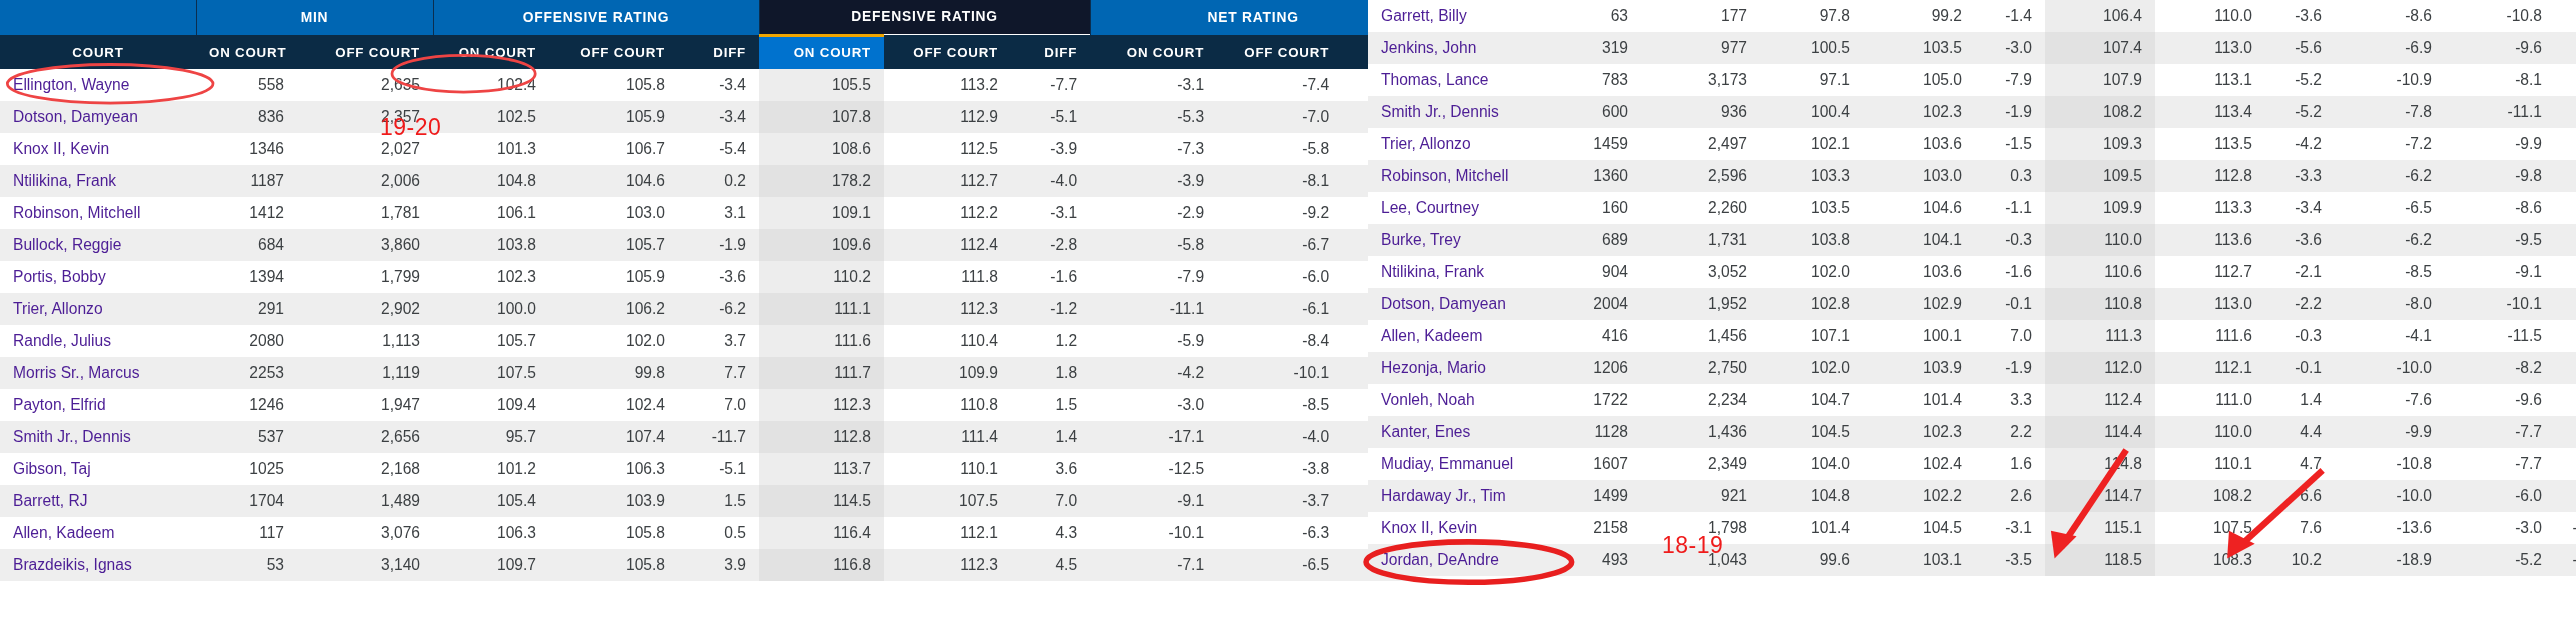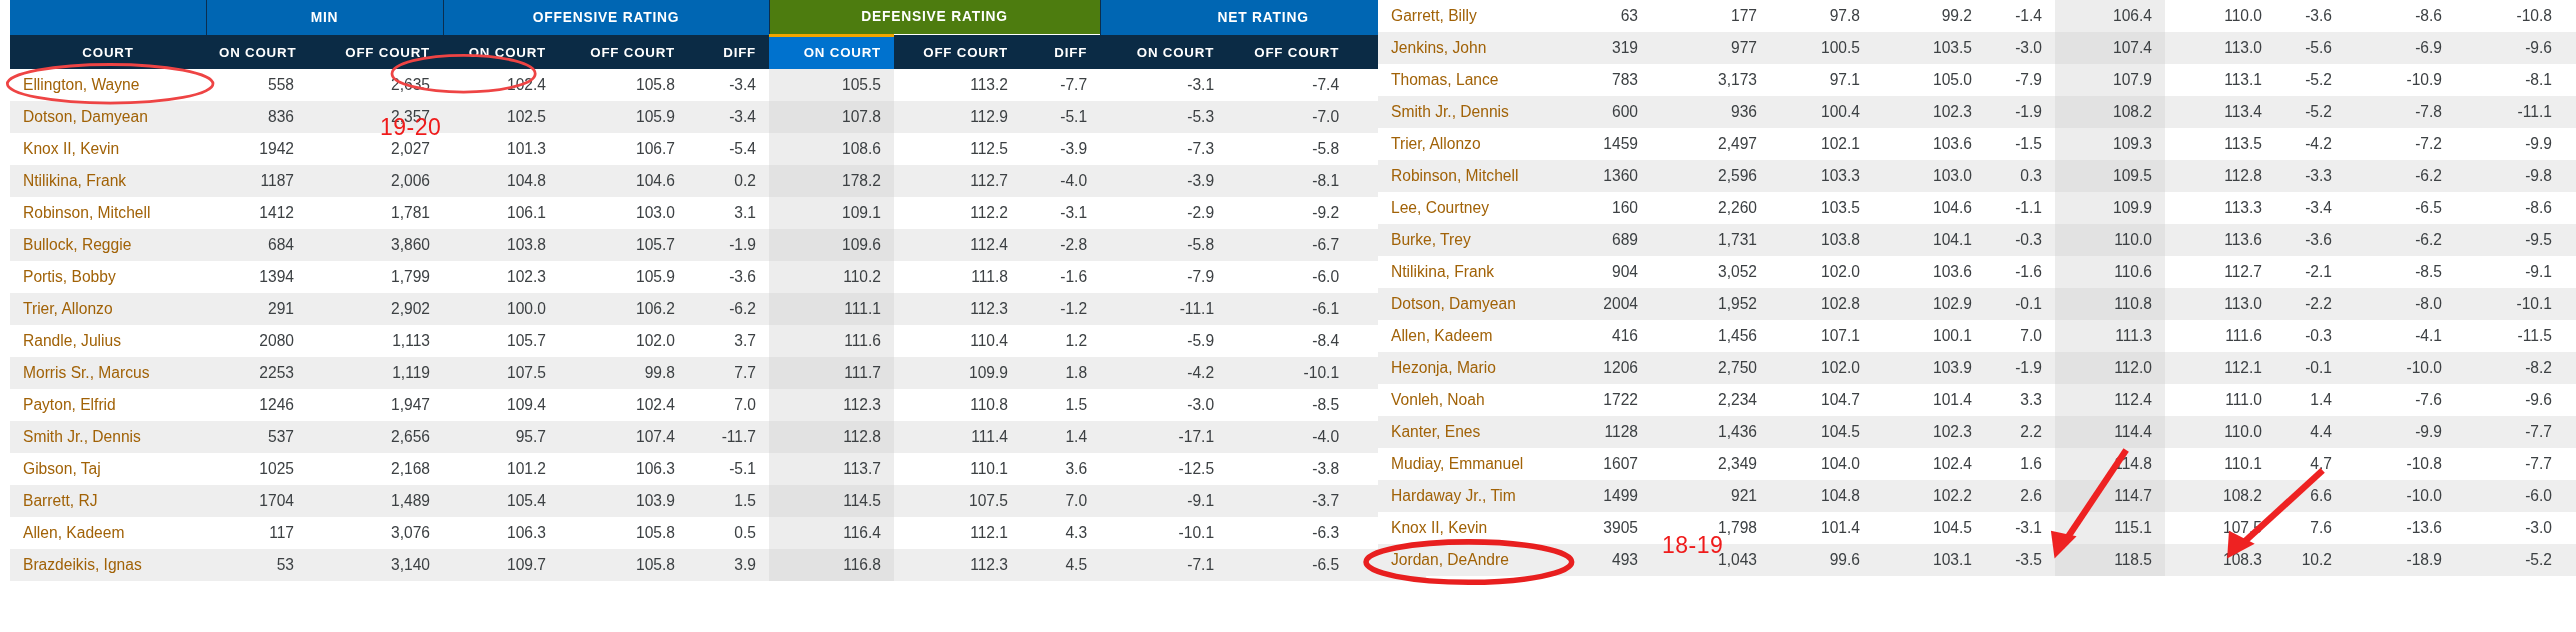--- a/index.html
+++ b/index.html
@@ -7,21 +7,20 @@
     width: 2576px; height: 633px;
     background: #ffffff;
     font-family: "Liberation Sans", sans-serif;
     overflow: hidden;
   }
   #root {
     position: relative;
     width: 2576px; height: 490px;
     display: flex;
     align-items: flex-start;
-    padding-left: 10px;
   }
 
   
   .stat-table {
     border-collapse: collapse;
     table-layout: fixed;
     font-size: 15.6px;
     color: #3c4043;
   }
   .stat-table th, .stat-table td {
@@ -35,21 +34,21 @@
     background: #0066b3;
     color: #ffffff;
     font-size: 13.8px;
     font-weight: 700;
     letter-spacing: 0.8px;
     text-align: center;
     height: 35px;
     border-right: 1.8px solid #0b2e4f;
   }
   .grp-row th.blank { border-right: 1.8px solid #0b2e4f; }
-  .grp-row th.sel-grp { background: #4d7c0f; }
+  .grp-row th.sel-grp { background: #0f172a; }
 
   
   .sub-row th {
     background: #0b2b45;
     color: #ffffff;
     font-size: 13.3px;
     font-weight: 700;
     letter-spacing: 0.8px;
     height: 34px;
     text-align: right;
@@ -66,21 +65,21 @@
   .stat-table tbody tr.odd  td { background: #ffffff; }
   .stat-table tbody tr.even td { background: #eeeeee; }
   .stat-table tbody td {
     text-align: right;
     font-size: 15.6px;
     color: #3c4043;
     border-bottom: 0;
   }
   .stat-table tbody td.player {
     text-align: left;
-    color: #a16207;
+    color: #4c1d95;
     font-size: 15.6px;
   }
   .stat-table tbody td.sel { background: #e4e4e4 !important; }
   .stat-table tbody tr.odd td.sel  { background: #ededed !important; }
   .stat-table tbody tr.even td.sel { background: #e2e2e2 !important; }
 
   
   #left-table-wrap { position: relative; width: 1368px; }
   #right-table-wrap { position: relative; width: 1208px; }
 
@@ -167,21 +166,21 @@
             <td>-3.4</td>
             <td class="sel">107.8</td>
             <td>112.9</td>
             <td>-5.1</td>
             <td>-5.3</td>
             <td>-7.0</td>
             <td>1.7</td>
           </tr>
           <tr class="odd">
             <td class="player">Knox II, Kevin</td>
-            <td>1942</td>
+            <td>1346</td>
             <td>2,027</td>
             <td>101.3</td>
             <td>106.7</td>
             <td>-5.4</td>
             <td class="sel">108.6</td>
             <td>112.5</td>
             <td>-3.9</td>
             <td>-7.3</td>
             <td>-5.8</td>
             <td>-1.5</td>
@@ -608,21 +607,21 @@
             <td>2.6</td>
             <td class="sel">114.7</td>
             <td>108.2</td>
             <td>6.6</td>
             <td>-10.0</td>
             <td>-6.0</td>
             <td>-4.0</td>
           </tr>
           <tr class="odd">
             <td class="player">Knox II, Kevin</td>
-            <td>3905</td>
+            <td>2158</td>
             <td>1,798</td>
             <td>101.4</td>
             <td>104.5</td>
             <td>-3.1</td>
             <td class="sel">115.1</td>
             <td>107.5</td>
             <td>7.6</td>
             <td>-13.6</td>
             <td>-3.0</td>
             <td>-10.6</td>

